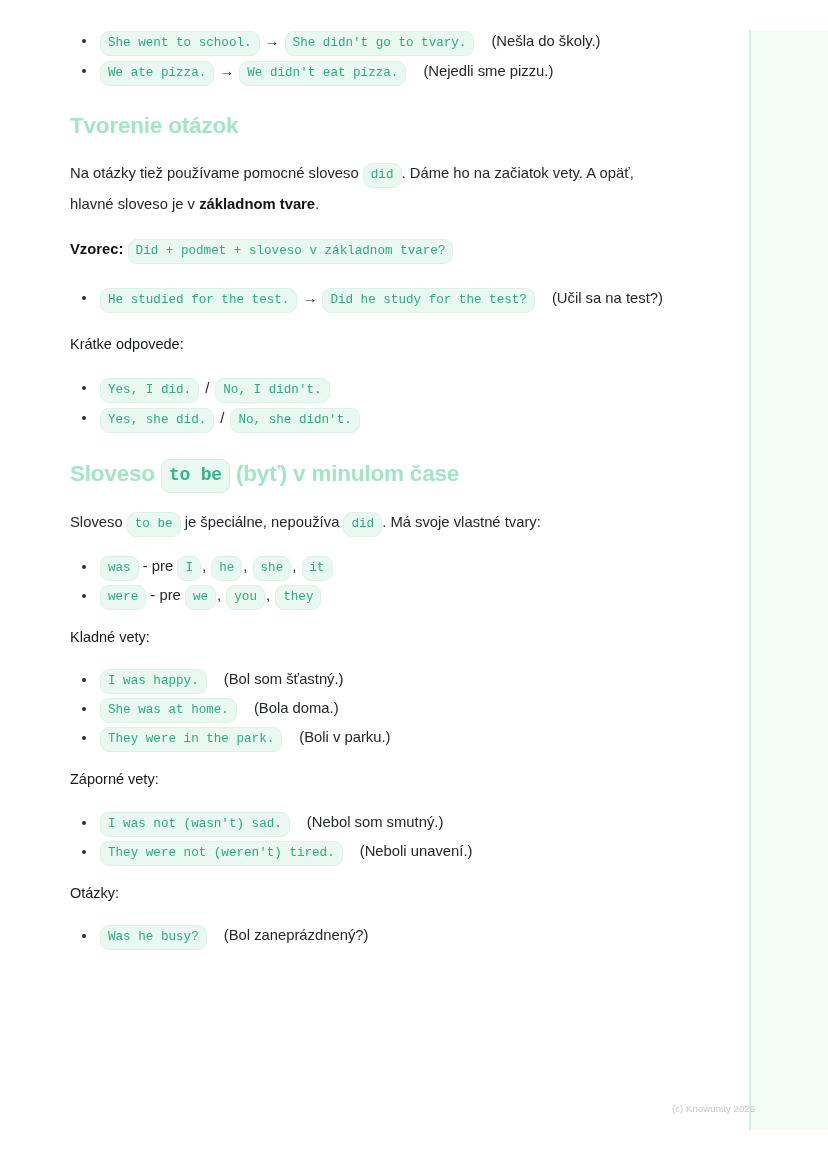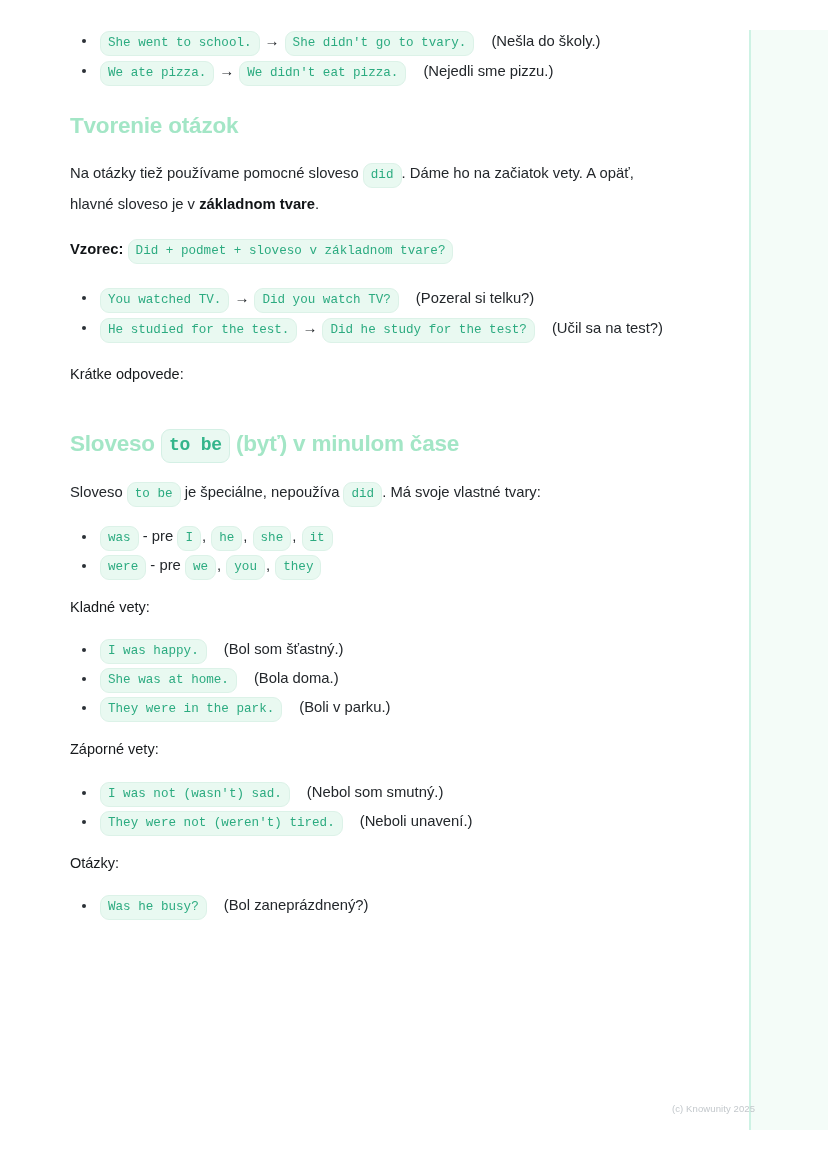--- a/index.html
+++ b/index.html
@@ -177,33 +177,38 @@
   <p class="para"><span>Na otázky tiež používame pomocné sloveso</span> <span class="code-chip">did</span><span>. Dáme ho na začiatok vety. A opäť, hlavné sloveso je v </span><b>základnom tvare</b><span>.</span></p>
 
   <div class="sp-14"></div>
 
   <p class="para"><b>Vzorec:</b> <span class="code-chip">Did + podmet + sloveso v základnom tvare?</span></p>
 
   <div class="sp-18"></div>
 
   <ul class="bul">
     <li>
-      <span class="code-chip">You watched TV.</span><span class="arrow">→</span><span class="code-chip">Did you watch TV?</span><span class="gloss">(Pozeral si telku?)</span>
-    </li>
-    <li>
       <span class="code-chip">He studied for the test.</span><span class="arrow">→</span><span class="code-chip">Did he study for the test?</span><span class="gloss">(Učil sa na test?)</span>
     </li>
   </ul>
 
   <div class="sp-22"></div>
 
   <h3 class="h3">Krátke odpovede:</h3>
 
   <div class="sp-18"></div>
 
+  <ul class="bul">
+    <li>
+      <span class="code-chip">Yes, I did.</span><span class="slash">/</span><span class="code-chip">No, I didn't.</span>
+    </li>
+    <li>
+      <span class="code-chip">Yes, she did.</span><span class="slash">/</span><span class="code-chip">No, she didn't.</span>
+    </li>
+  </ul>
 
   <div class="sp-26"></div>
 
   <h2 class="h2"><span>Sloveso</span> <span class="code-chip">to be</span> <span>(byť) v minulom čase</span></h2>
 
   <div class="sp-14"></div>
 
   <p class="para"><span>Sloveso</span> <span class="code-chip">to be</span> <span>je špeciálne, nepoužíva</span> <span class="code-chip">did</span><span>. Má svoje vlastné tvary:</span></p>
 
   <div class="sp-14"></div>

